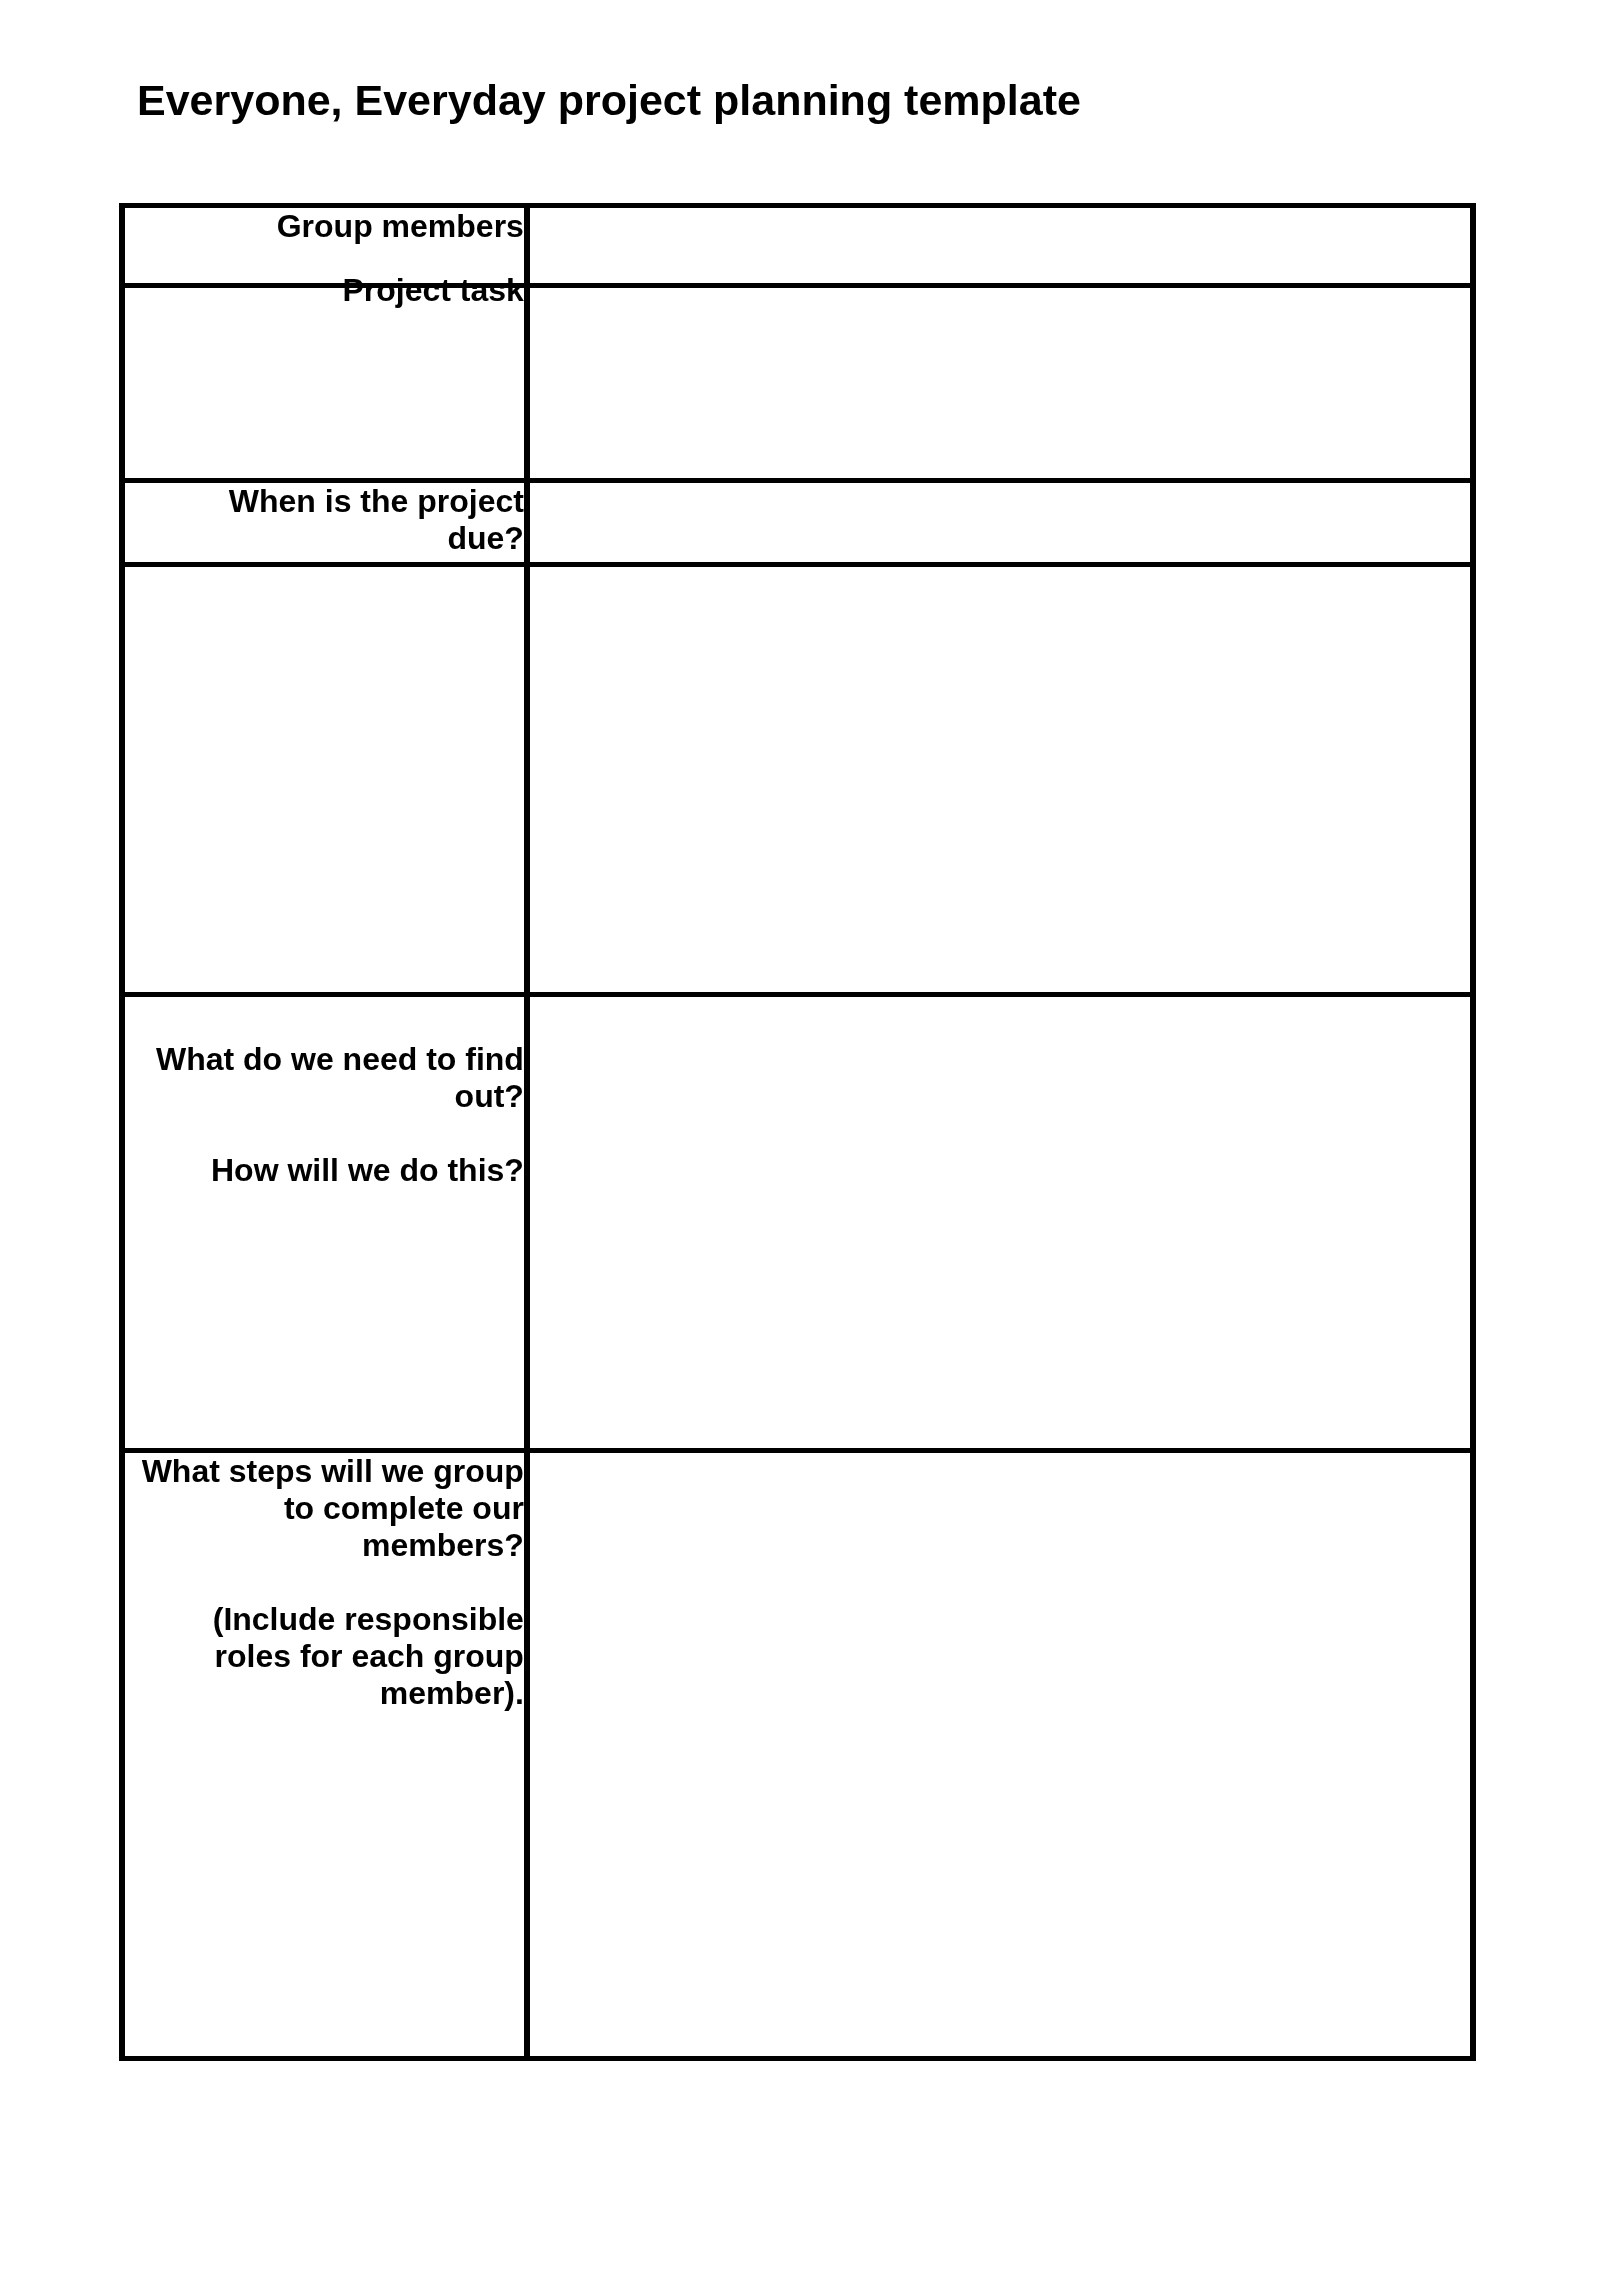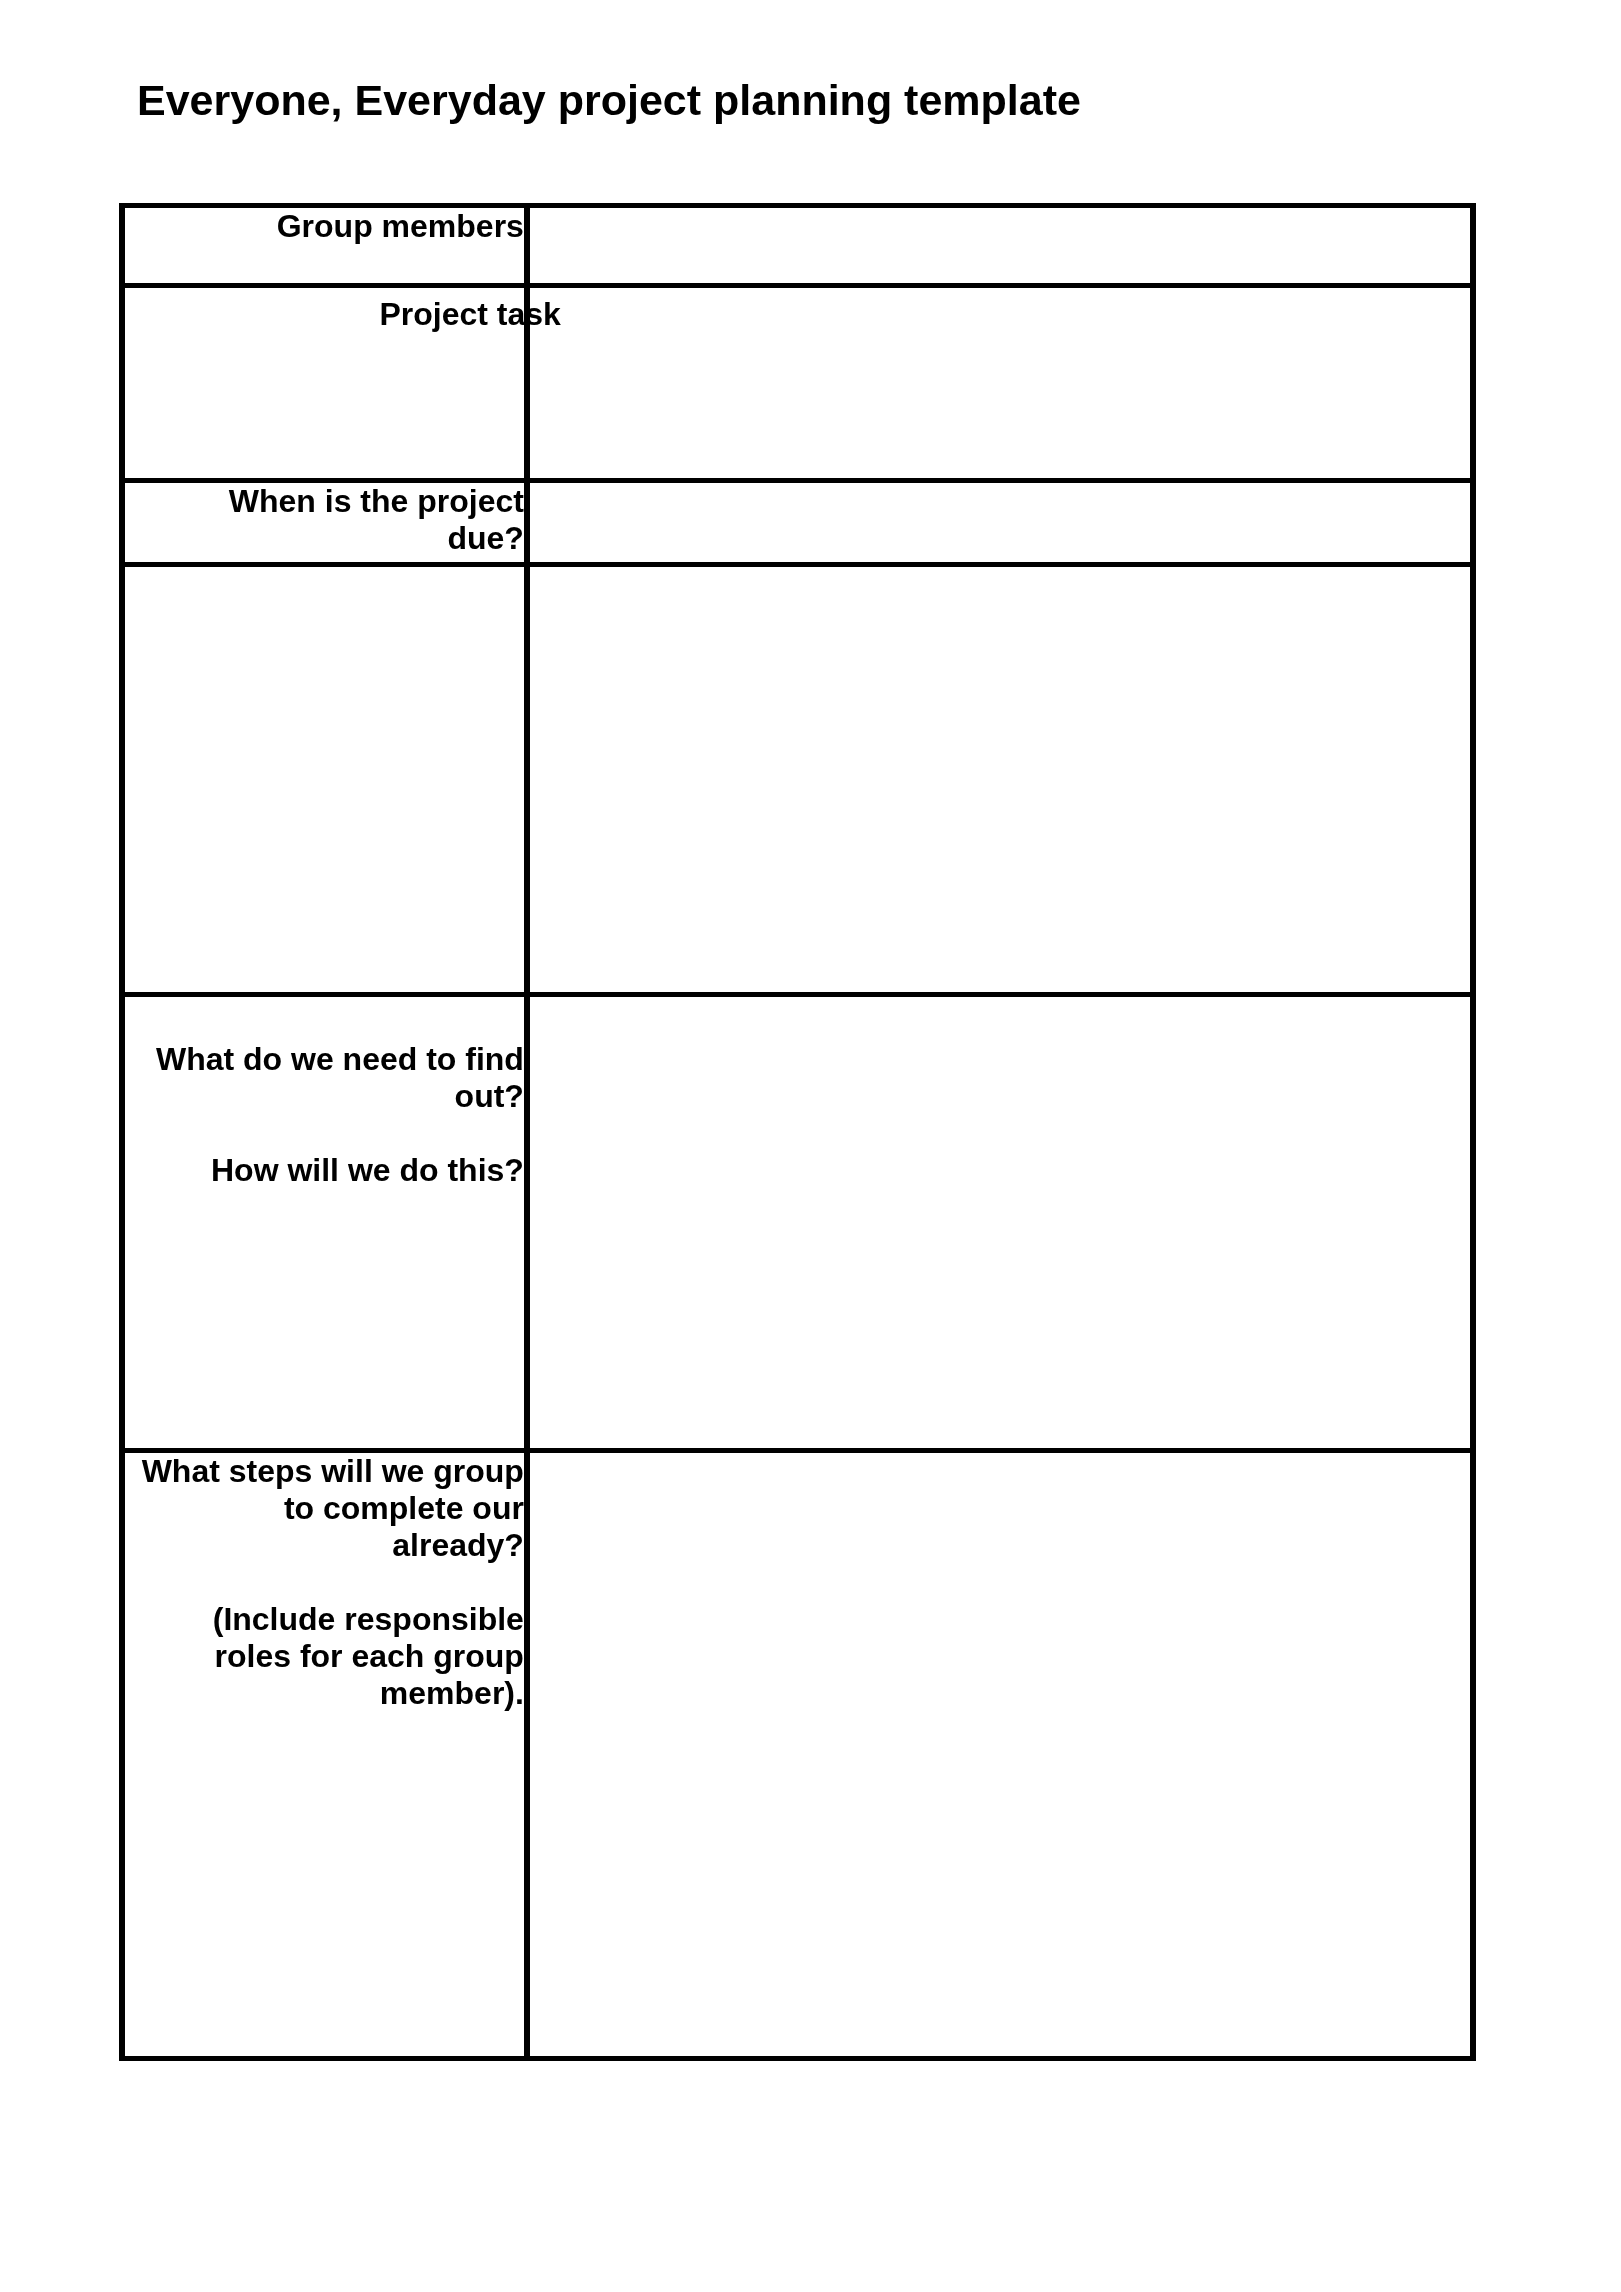--- a/index.html
+++ b/index.html
@@ -96,21 +96,21 @@
     <div class="hline" style="top:1245px;"></div>
     <div class="hline" style="top:1853px;"></div>
 
     <div class="row" style="top:0px; height:80px;">
       <div class="label-cell">
         <div class="label-line">Group members</div>
       </div>
       <div class="value-cell" style="height:75px;"></div>
     </div>
 
-    <div class="row" style="top:88px; height:195px;margin-left:37px;">
+    <div class="row" style="top:64px; height:195px;">
       <div class="label-cell">
         <div class="label-line">Project task</div>
       </div>
       <div class="value-cell" style="height:190px;"></div>
     </div>
 
     <div class="row" style="top:275px; height:83px;">
       <div class="label-cell">
         <div class="label-line">When is the project</div>
         <div class="label-line">due?</div>
@@ -126,21 +126,21 @@
         <div class="label-line"></div>
         <div class="label-line">How will we do this?</div>
       </div>
       <div class="value-cell" style="height:451px;"></div>
     </div>
 
     <div class="row" style="top:1245px; height:609px;">
       <div class="label-cell">
         <div class="label-line">What steps will we group</div>
         <div class="label-line">to complete our</div>
-        <div class="label-line">already?</div>
+        <div class="label-line">members?</div>
         <div class="label-line"></div>
         <div class="label-line">(Include responsible</div>
         <div class="label-line">roles for each group</div>
         <div class="label-line">member).</div>
       </div>
       <div class="value-cell" style="height:604px;"></div>
     </div>
 
   </div>
 </div>

